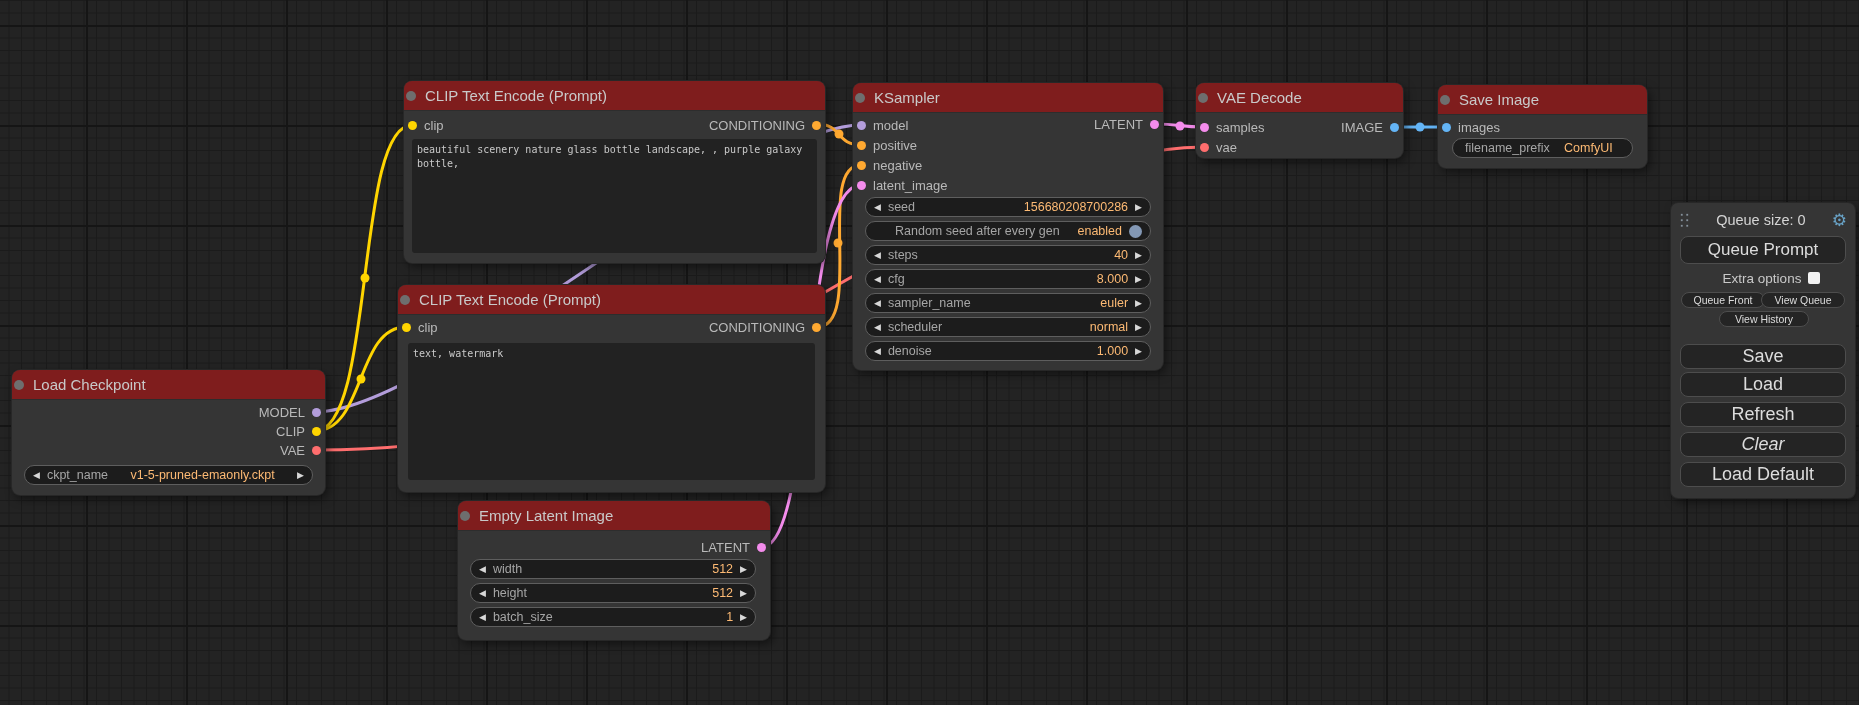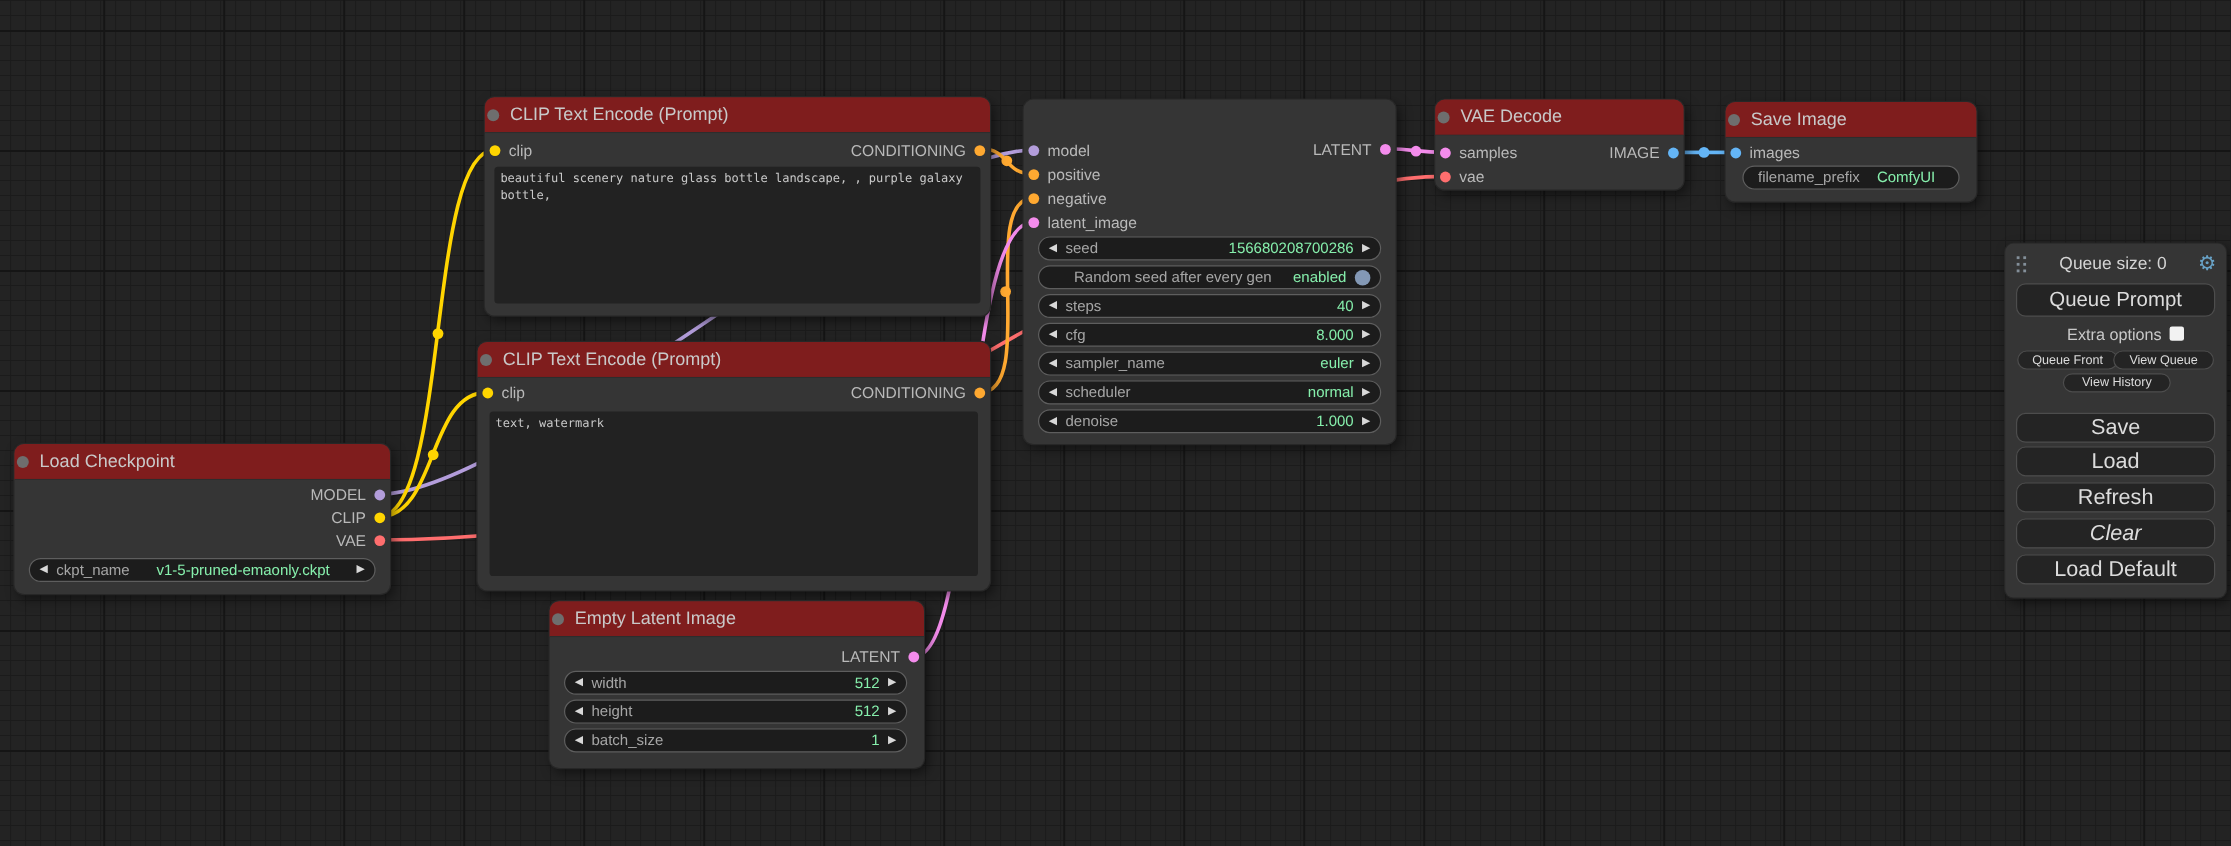--- a/index.html
+++ b/index.html
@@ -29,21 +29,21 @@
   .row{position:absolute;height:20px;display:flex;align-items:center;gap:7px;color:#b9b9b9;font-size:13px;}
   .row.full{left:4px;right:4px;justify-content:space-between;}
   .pgroup{display:flex;align-items:center;gap:7px;}
   .pdot{width:9px;height:9px;border-radius:50%;flex:0 0 auto;}
   .widget{
     position:absolute;height:20px;background:#1c1c1c;border:1px solid #5e5e5e;
     border-radius:11px;display:flex;align-items:center;padding:0 8px;gap:7px;
     box-sizing:border-box;font-size:12.5px;
   }
   .wlabel{color:#a6a6a6;white-space:nowrap;}
-  .wvalue{color:#86efac;white-space:nowrap;}
+  .wvalue{color:#fdba74;white-space:nowrap;}
   .spacer{flex:1;}
   .arr{color:#d8d8d8;font-size:9px;line-height:1;font-family:"DejaVu Sans",sans-serif;}
   .toggle{width:13px;height:13px;border-radius:50%;flex:0 0 auto;}
   .ta{
     position:absolute;background:#222;border-radius:3px;color:#c9c9c9;
     font-family:"DejaVu Sans Mono",monospace;font-size:10px;line-height:14px;
     padding:4px 5px;box-sizing:border-box;overflow:hidden;white-space:pre-wrap;word-break:break-word;
   }
   
   .menu{
@@ -149,20 +149,24 @@
       </span>
       <span class="pgroup">
         <span>CONDITIONING</span>
         <span class="pdot" style="background-color: rgb(255, 169, 49);"></span>
       </span>
     </div>
     <div class="ta" style="left:10px;right:10px;top:58px;bottom:12px;">text, watermark</div>
   </div>
 
   <div class="node" style="left:853px;top:83px;width:310px;height:287px;">
+    <div class="ntitle">
+      <span class="tdot"></span>
+      <span>KSampler</span>
+    </div>
     <div class="row" style="top:31px;right:4px;">
       <span>LATENT</span>
       <span class="pdot" style="background-color: rgb(244, 140, 236);"></span>
     </div>
     <div class="row" style="top:32px;left:4px;">
       <span class="pdot" style="background-color: rgb(179, 157, 219);"></span>
       <span>model</span>
     </div>
     <div class="row" style="top:52px;left:4px;">
       <span class="pdot" style="background-color: rgb(255, 169, 49);"></span>

